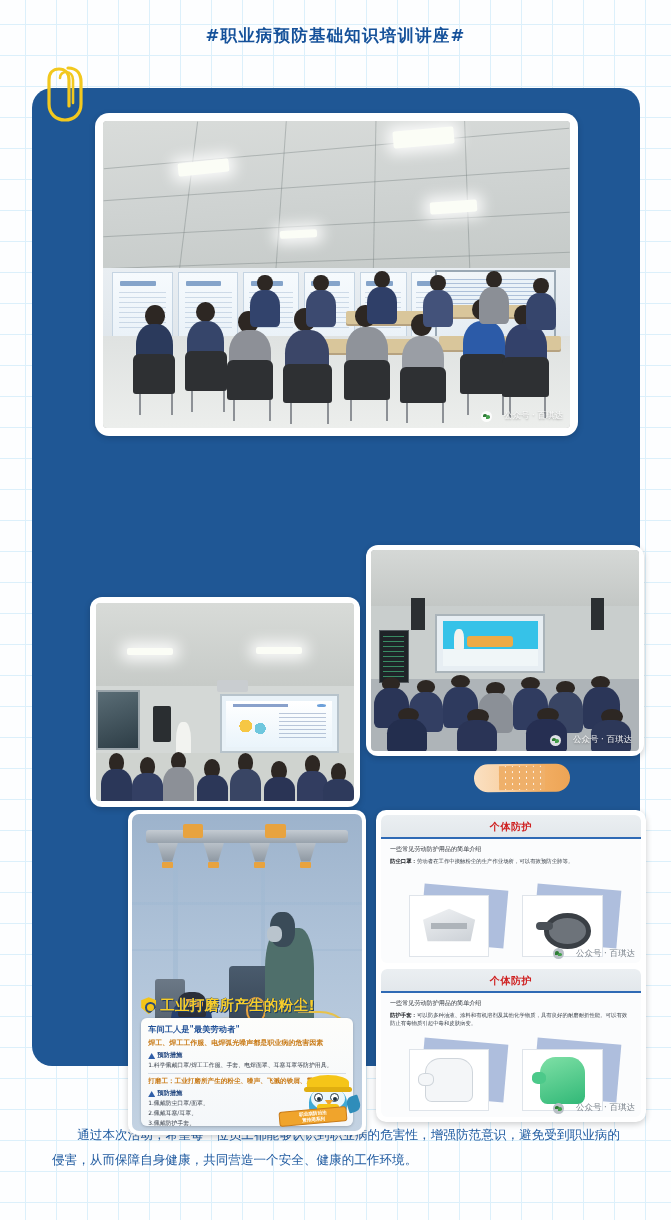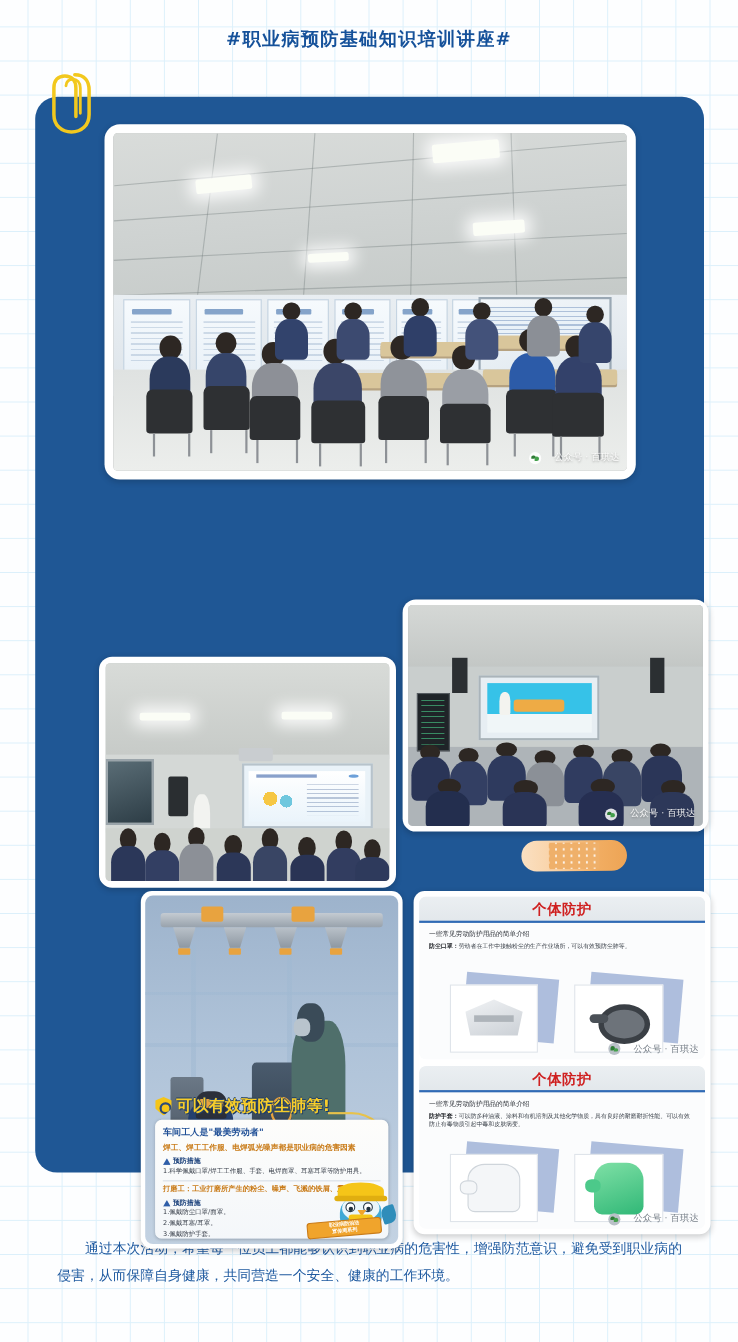--- a/index.html
+++ b/index.html
@@ -395,21 +395,21 @@
   .slide-hdr{
     position:relative;width:100%;height:16%;
     background:linear-gradient(180deg,#ebeff2,#e2e7eb);
     border-top-left-radius:6px;border-top-right-radius:6px;
     display:flex;align-items:center;justify-content:center;
   }
   .slide-hdr::before{
     content:"";position:absolute;left:0;bottom:0;width:100%;height:2px;background:#2f6ab5;
   }
   .slide-title{
-    font-size:13px;font-weight:bold;color:#cf2020;letter-spacing:.6px;
+    font-size:10px;font-weight:bold;color:#cf2020;letter-spacing:.6px;
     font-family:Liberation Sans, sans-serif;
   }
   .slide-body{position:relative;width:100%;height:84%;padding:6px 9px;}
   .sl-lead{font-size:6.1px;color:#2b2f36;
     font-family:"DejaVu Sans","Liberation Sans",sans-serif;}
   .sl-desc{font-size:5.4px;color:#3a4049;margin-top:4px;line-height:1.45;
     font-family:"DejaVu Sans","Liberation Sans",sans-serif;}
   .sl-desc b{color:#1a1d22;}
   .sl-imgs{position:absolute;left:9%;bottom:4%;width:84%;height:54%;}
   .sl-card{
@@ -682,21 +682,21 @@
       <div class="poster-worker-a"></div>
       <div class="poster-helm-a"></div>
       <div class="poster-spark"></div>
       <div class="poster-legs-b"></div>
       <div class="poster-worker-b"></div>
       <div class="poster-mask-b"></div>
       <div class="poster-hose"></div>
 
       <div class="poster-headline">
         <span class="ph-shield"></span>
-        <span class="ph-text">可以有效预防尘肺等!</span>
+        <span class="ph-text">工业打磨所产生的粉尘!</span>
       </div>
 
       <div class="poster-panel">
         <div class="pp-h1">车间工人是"最美劳动者"</div>
         <div class="pp-h2">焊工、焊工工作服、电焊弧光噪声都是职业病的危害因素</div>
         <div class="pp-sub">
           <span class="pp-warn"></span>
           <span>预防措施</span>
         </div>
         <div class="pp-li">1.科学佩戴口罩/焊工工作服、手套、电焊面罩、耳塞耳罩等防护用具。</div>

